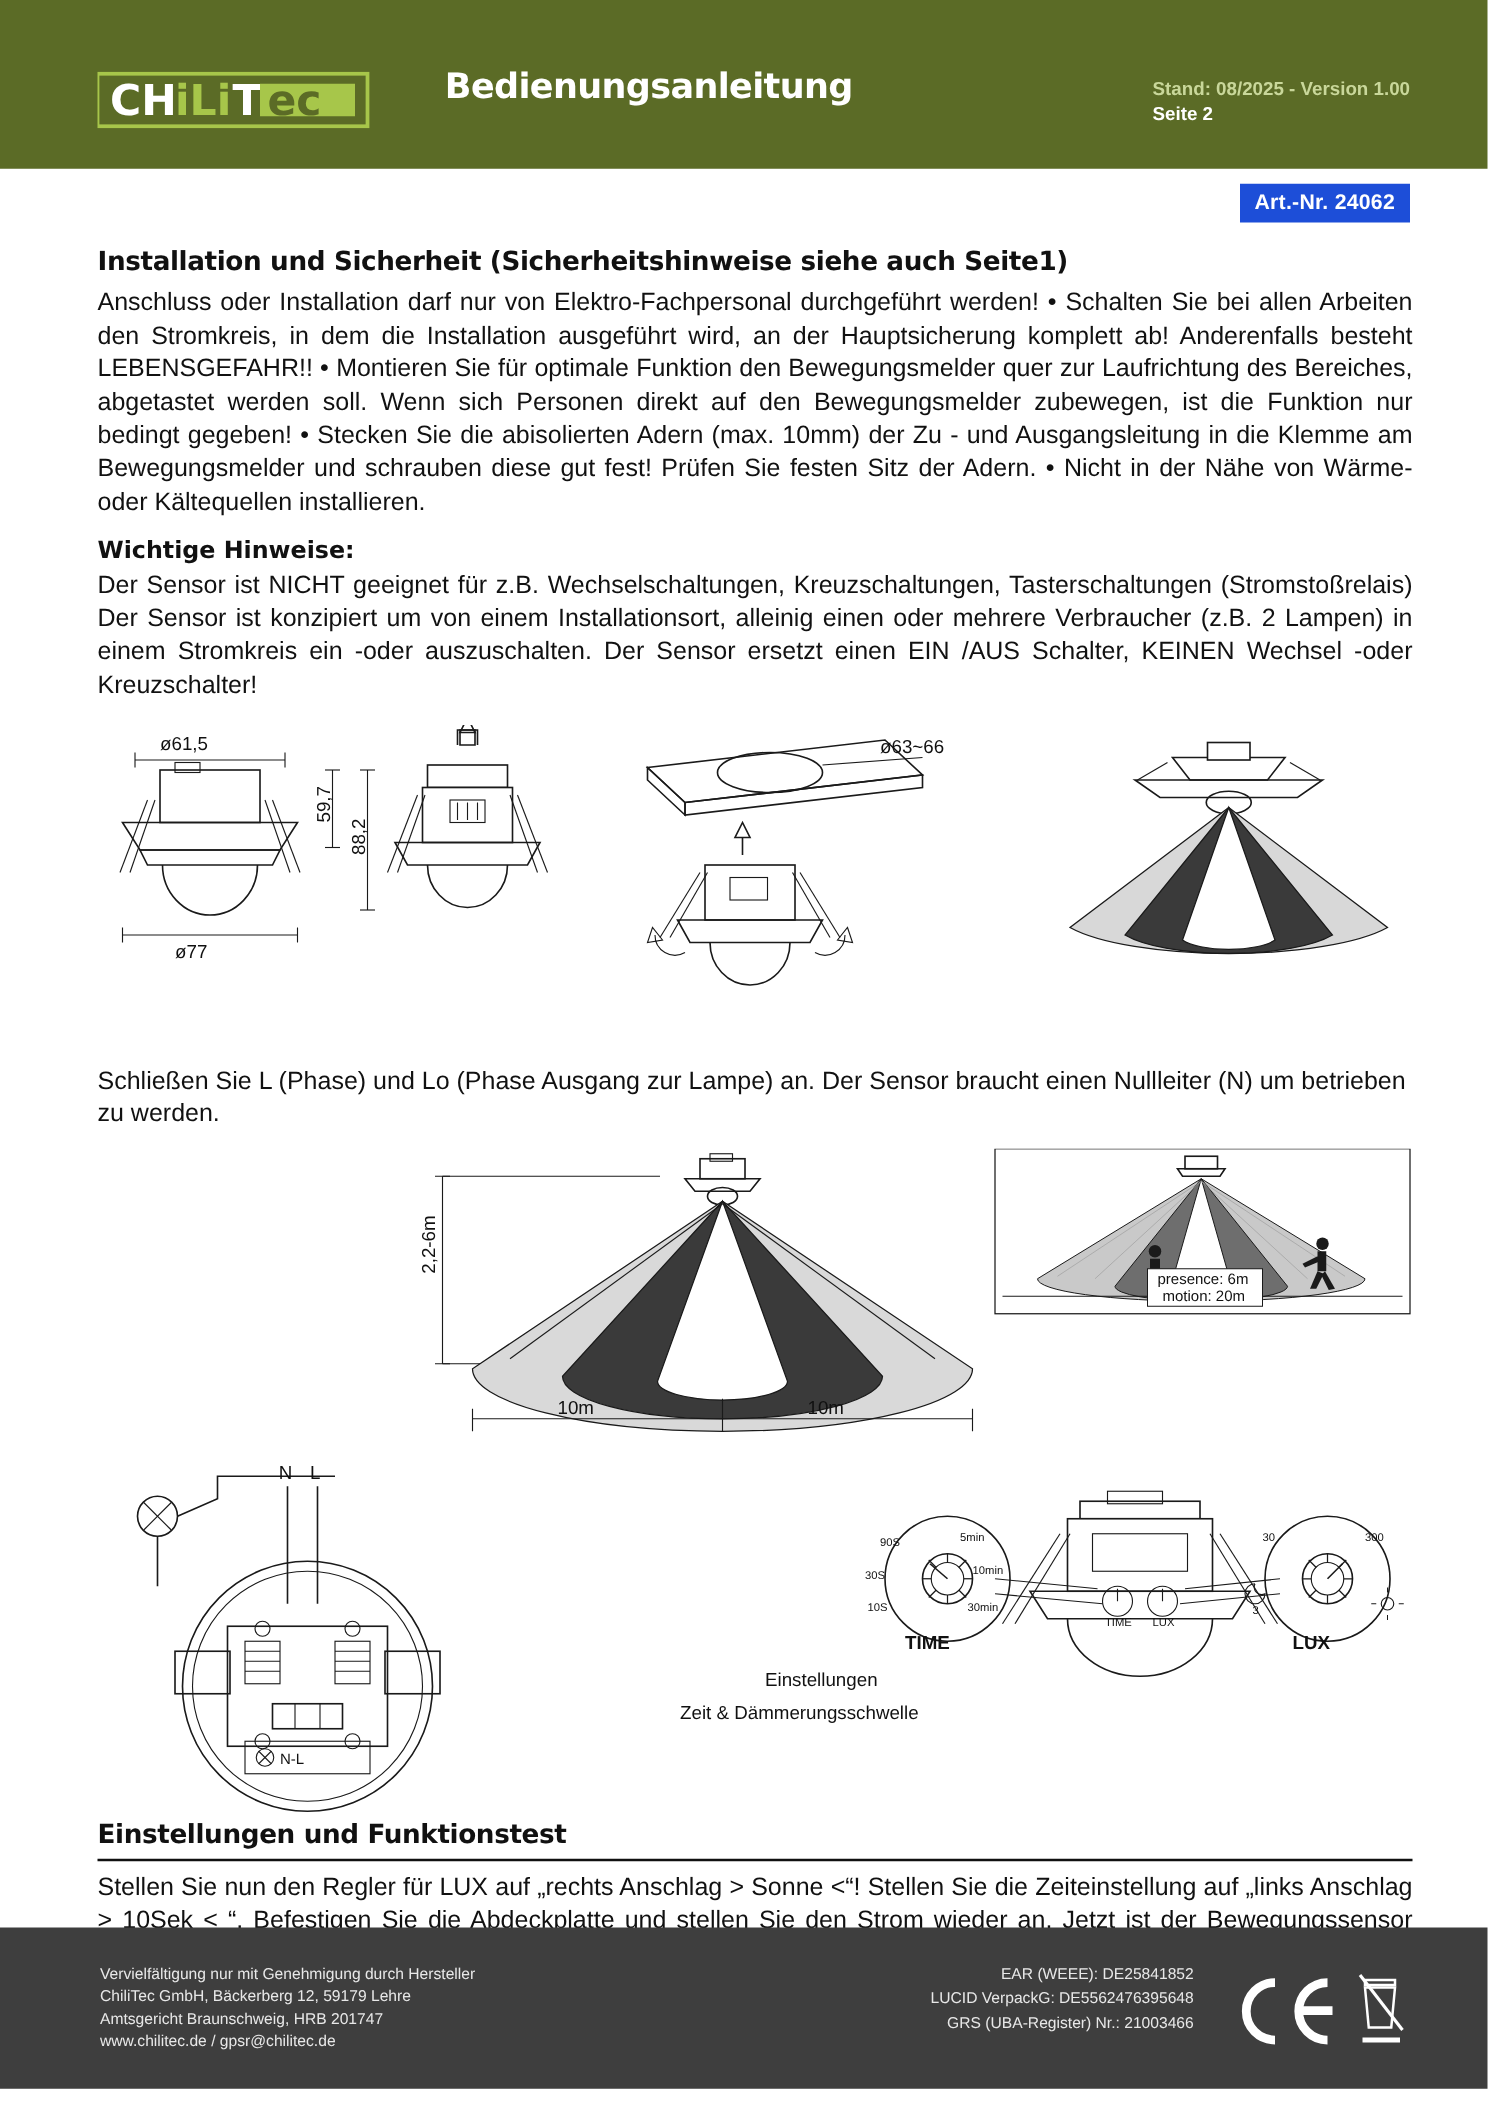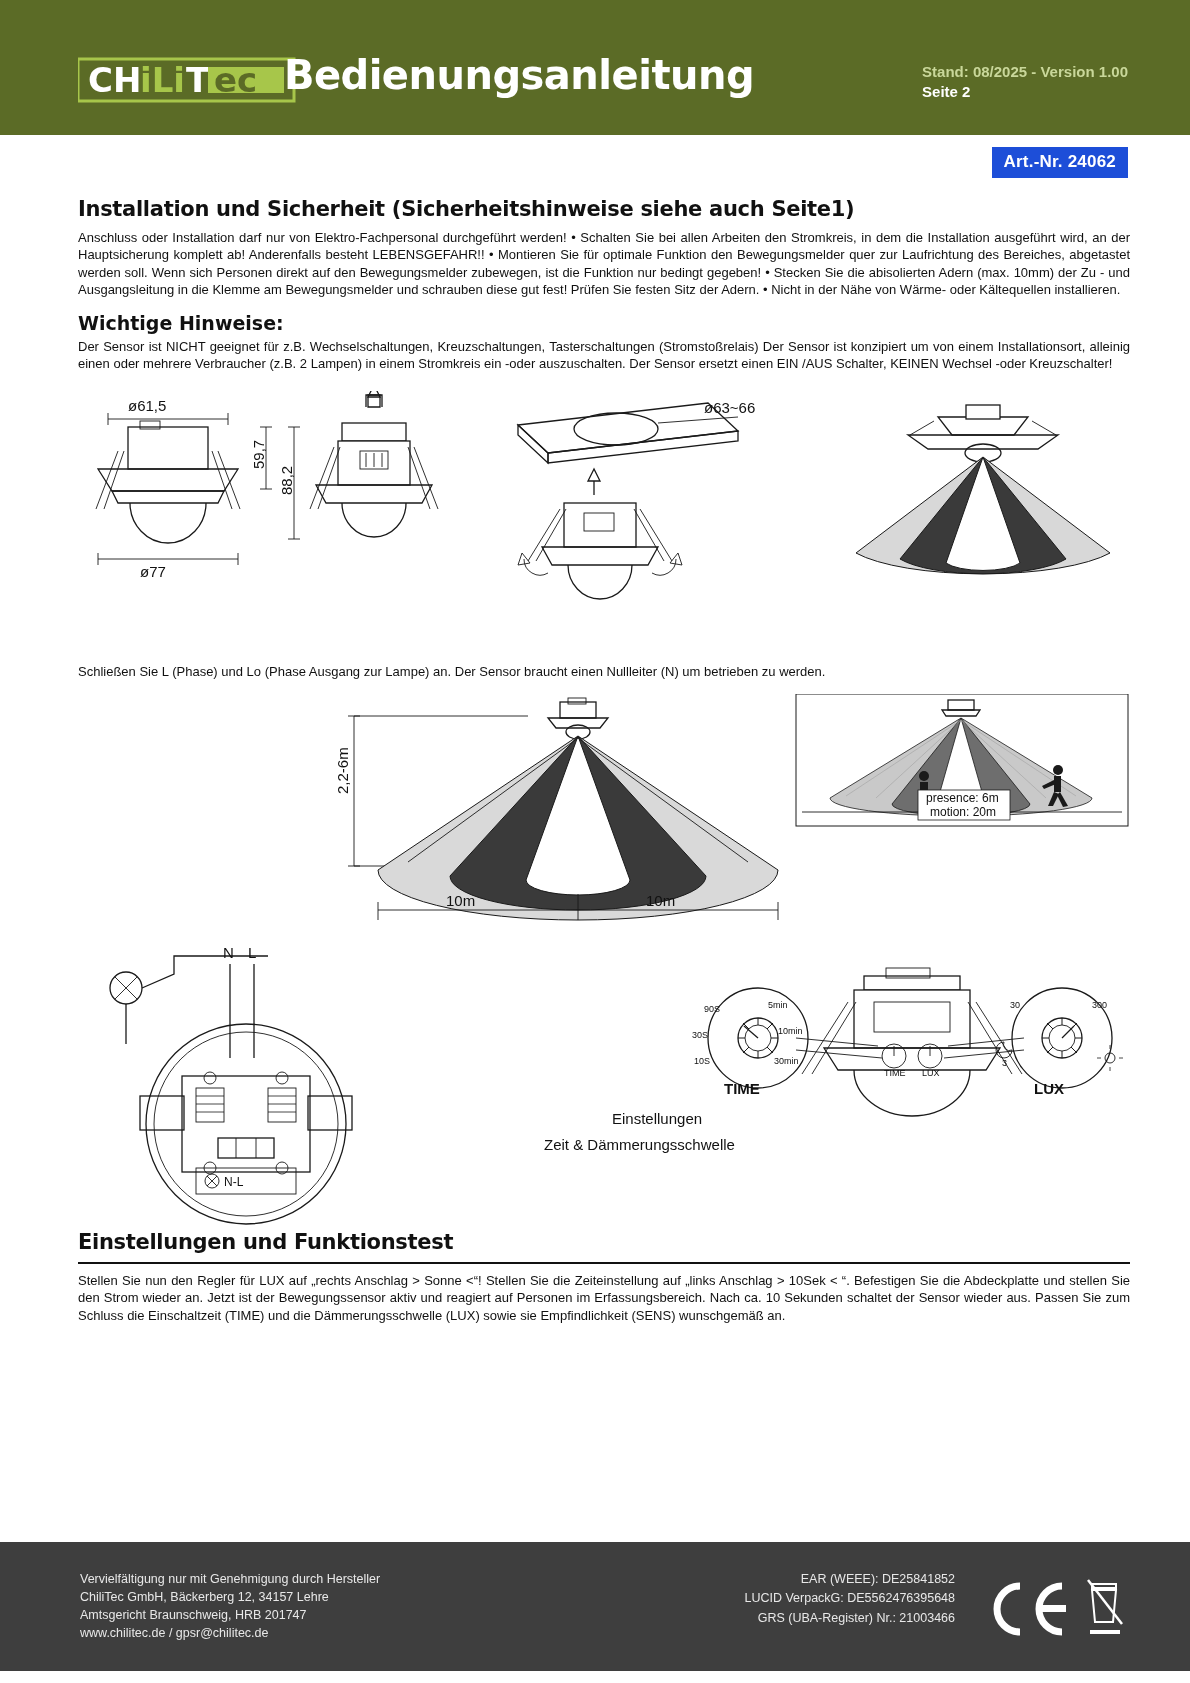--- a/index.html
+++ b/index.html
@@ -18,21 +18,21 @@
     position:absolute; left:0; top:0; width:1190px; height:135px;
     background:#5b6b26;
     display:flex; align-items:center;padding-left:32px;
   }
   .logo-wrap {
     position:absolute; left:78px; top:57px; width:220px; height:42px;
   }
   .header-title {
     position:absolute; left:0; top:52px; width:1038px;
     text-align:center;
-    color:#ffffff; font-size:40px; font-weight:bold;
+    color:#ffffff; font-size:28px; font-weight:bold;
     font-family:"DejaVu Sans", sans-serif;
     letter-spacing:-0.5px;
   }
   .header-meta {
     position:absolute; right:62px; top:62px; text-align:left;
     color:#c9d79a; font-size:15px; font-weight:bold; line-height:1.35;
   }
   .header-meta .page { color:#ffffff; }
 
   
@@ -50,21 +50,21 @@
   h2.sec {
     font-size:21px; font-weight:bold; margin:12px 0 8px 0;
     font-family:"DejaVu Sans", sans-serif;
     letter-spacing:-0.3px;
   }
   h3.sub {
     font-size:19px; font-weight:bold; margin:14px 0 4px 0;
     font-family:"DejaVu Sans", sans-serif;
   }
   p.body {
-    font-size:13px; line-height:1.33; margin:0; text-align:justify;
+    font-size:20px; line-height:1.33; margin:0; text-align:justify;
     font-family:"Liberation Sans", sans-serif;
   }
   p.body.left { text-align:left; }
 
   
   .figrow { position:relative; }
   svg { display:block; }
   .ln { fill:none; stroke:#1a1a1a; stroke-width:1.3; }
   .ln-thin { fill:none; stroke:#1a1a1a; stroke-width:0.9; }
   .dim { fill:none; stroke:#1a1a1a; stroke-width:0.9; }
@@ -429,21 +429,21 @@
     <h2 class="sec">Einstellungen und Funktionstest</h2>
     <div style="height:2px;background:#111;margin:2px 0 8px 0;"></div>
     <p class="body">Stellen Sie nun den Regler für LUX auf „rechts Anschlag &gt; Sonne &lt;“! Stellen Sie die Zeiteinstellung auf „links Anschlag &gt; 10Sek &lt; “. Befestigen Sie die Abdeckplatte und stellen Sie den Strom wieder an. Jetzt ist der Bewegungssensor aktiv und reagiert auf Personen im Erfassungsbereich. Nach ca. 10 Sekunden schaltet der Sensor wieder aus. Passen Sie zum Schluss die Einschaltzeit (TIME) und die Dämmerungsschwelle (LUX) sowie sie Empfindlichkeit (SENS) wunschgemäß an.</p>
   </div>
 
 </div>
 
 <div class="footer">
   <div class="footer-left">
     <div>Vervielfältigung nur mit Genehmigung durch Hersteller</div>
-    <div>ChiliTec GmbH, Bäckerberg 12, 34157 Lehre</div>
+    <div>ChiliTec GmbH, Bäckerberg 12, 59179 Lehre</div>
     <div>Amtsgericht Braunschweig, HRB 201747</div>
     <div>www.chilitec.de / gpsr@chilitec.de</div>
   </div>
   <div class="footer-right">
     <div>EAR (WEEE): DE25841852</div>
     <div>LUCID VerpackG: DE5562476395648</div>
     <div>GRS (UBA-Register) Nr.: 21003466</div>
   </div>
   <div class="ce-mark">
     <svg width="86" height="58" viewBox="0 0 86 58">

